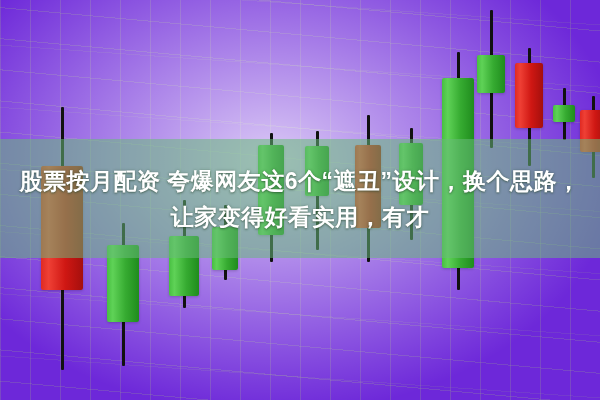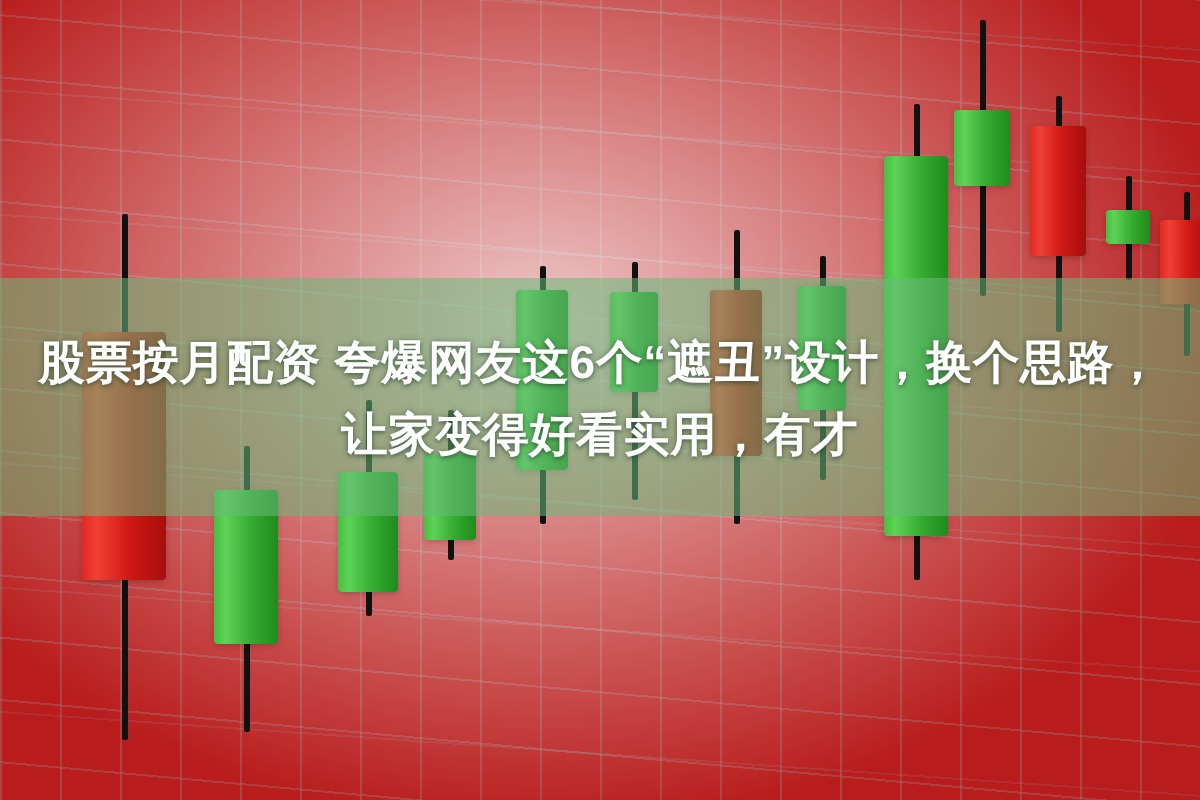--- a/index.html
+++ b/index.html
@@ -5,21 +5,21 @@
   html, body {
     margin: 0;
     padding: 0;
     background: #ffffff;
   }
   #stage {
     position: relative;
     width: 600px;
     height: 400px;
     overflow: hidden;
-    background: #b91c1c;
+    background: #6d28d9;
     font-family: "Liberation Sans", "DejaVu Sans", sans-serif;
   }
 
   
   .grid-layer {
     position: absolute;
     inset: -40px -60px -40px -60px;
     pointer-events: none;
   }
   .grid-v {

